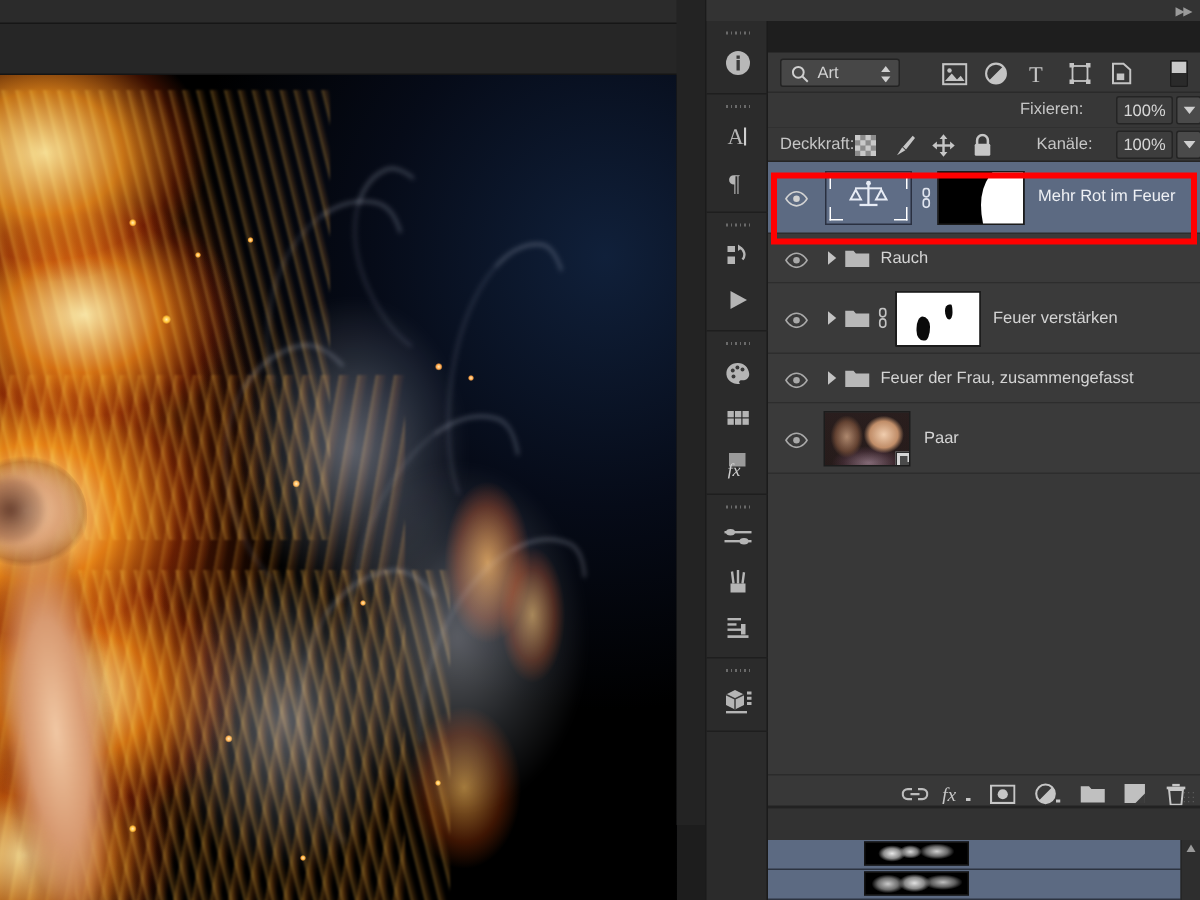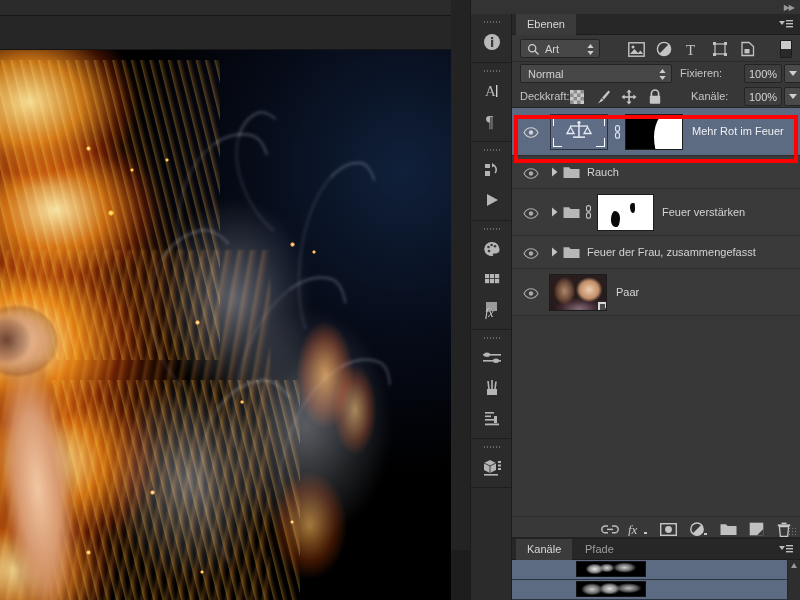--- a/index.html
+++ b/index.html
@@ -367,33 +367,20 @@
         </div>
       </div>
 
     </div>
   </div>
 
   <div class="panel-top-strip">
     <div class="collapse-r">▶▶</div>
   </div>
 
-  <div class="tabstrip">
-    <div class="tab active" style="left:4px;">Ebenen</div>
-    <div class="panel-menu">
-      <svg width="16" height="13" viewBox="0 0 16 13">
-        <path d="M1 3 L7 3 L4 7 Z" fill="#bdbdbd"></path>
-        <g fill="#bdbdbd">
-            <rect x="8" y="2" width="7" height="1.4"></rect>
-            <rect x="8" y="5" width="7" height="1.4"></rect>
-            <rect x="8" y="8" width="7" height="1.4"></rect>
-          </g>
-      </svg>
-    </div>
-  </div>
 
   <div class="filterrow">
     <div class="kindsel">
       <span class="mag">
         <svg width="13" height="13" viewBox="0 0 13 13">
             <circle cx="5.2" cy="5.2" r="3.6" stroke="#cfcfcf" stroke-width="1.3" fill="none"></circle>
             <line x1="8" y1="8" x2="11.5" y2="11.5" stroke="#cfcfcf" stroke-width="1.3"></line>
           </svg>
       </span>
       <span class="lbl">Art</span>
@@ -437,29 +424,20 @@
     <div class="fico" style="left:227px;">
       <svg width="16" height="16" viewBox="0 0 16 16">
         <path d="M2 1.5 H9 L13.5 5.5 V14.5 H2 Z" stroke="#c4c4c4" stroke-width="1.3" fill="none"></path>
         <rect x="4.5" y="8" width="5" height="4.4" fill="#c4c4c4"></rect>
       </svg>
     </div>
     <div class="filtertoggle"></div>
   </div>
 
   <div class="blendrow">
-    <div class="blendsel">
-      <span class="lbl">Normal</span>
-      <span class="updown">
-        <svg width="7" height="11" viewBox="0 0 7 11">
-            <path d="M3.5 0 L6.6 4 L0.4 4 Z" fill="#cfcfcf"></path>
-            <path d="M3.5 11 L6.6 7 L0.4 7 Z" fill="#cfcfcf"></path>
-          </svg>
-      </span>
-    </div>
     <span class="opa-label">Fixieren:</span>
     <span class="opa-val">100%</span>
     <span class="opa-arrow">
       <svg width="8" height="5" viewBox="0 0 8 5">
           <path d="M0 0 L8 0 L4 5 Z" fill="#cfcfcf"></path>
         </svg>
     </span>
   </div>
 
   <div class="lockrow">
@@ -682,34 +660,20 @@
         <rect x="0.8" y="2.4" width="12.4" height="1.8" fill="#c6c6c6"></rect>
         <path d="M2.4 4.6 H11.6 L10.6 14.4 H3.4 Z" stroke="#c6c6c6" stroke-width="1.3" fill="none"></path>
       </svg>
     </span>
     <span class="grip-corner"></span>
   </div>
 
   <div class="panel-sep"></div>
 
   <div class="chpanel">
-    <div class="chtabs">
-      <div class="tab active" style="left:4px;">Kanäle</div>
-      <div class="tab" style="left:62px;">Pfade</div>
-      <div class="panel-menu">
-        <svg width="16" height="13" viewBox="0 0 16 13">
-          <path d="M1 3 L7 3 L4 7 Z" fill="#bdbdbd"></path>
-          <g fill="#bdbdbd">
-              <rect x="8" y="2" width="7" height="1.4"></rect>
-              <rect x="8" y="5" width="7" height="1.4"></rect>
-              <rect x="8" y="8" width="7" height="1.4"></rect>
-            </g>
-        </svg>
-      </div>
-    </div>
     <div class="chlist">
       <div class="chrow" style="top:0px;">
         <span class="chthumb" style="top:1px;">
             <span class="ghost1"></span>
           </span>
       </div>
       <div class="chrow" style="top:20px;">
         <span class="chthumb" style="top:1px;">
             <span class="ghost2"></span>
           </span>

